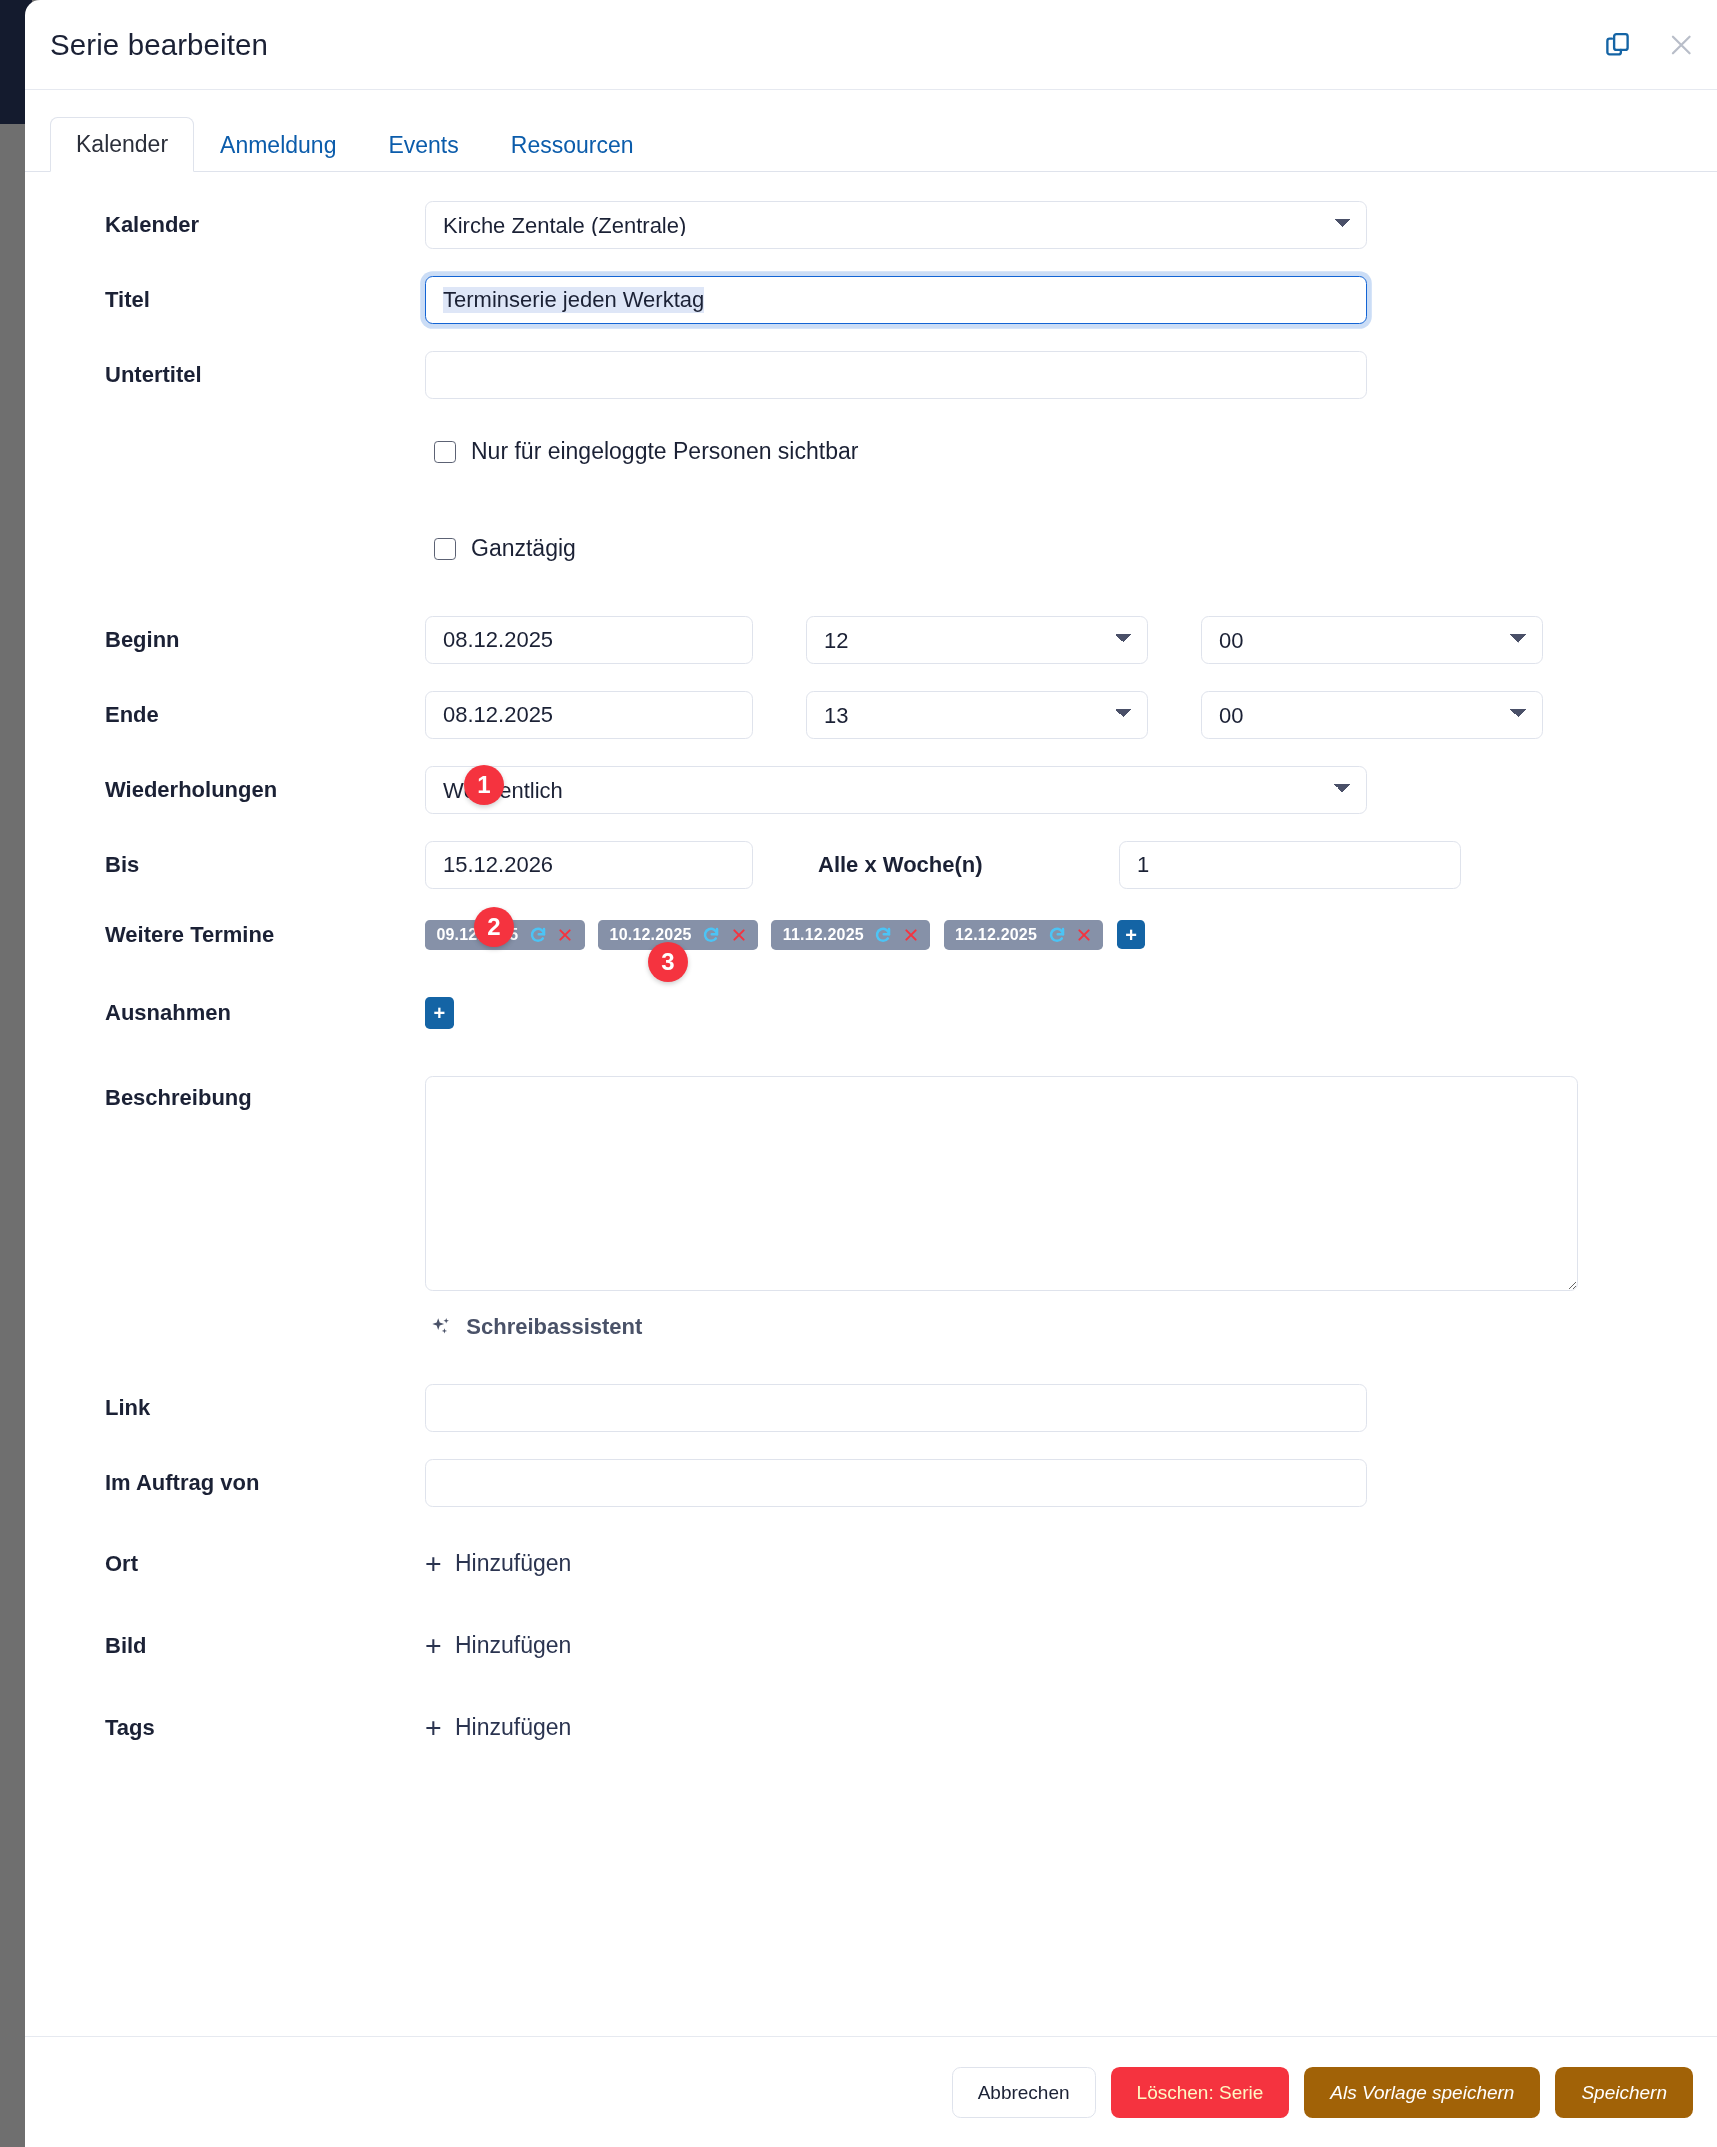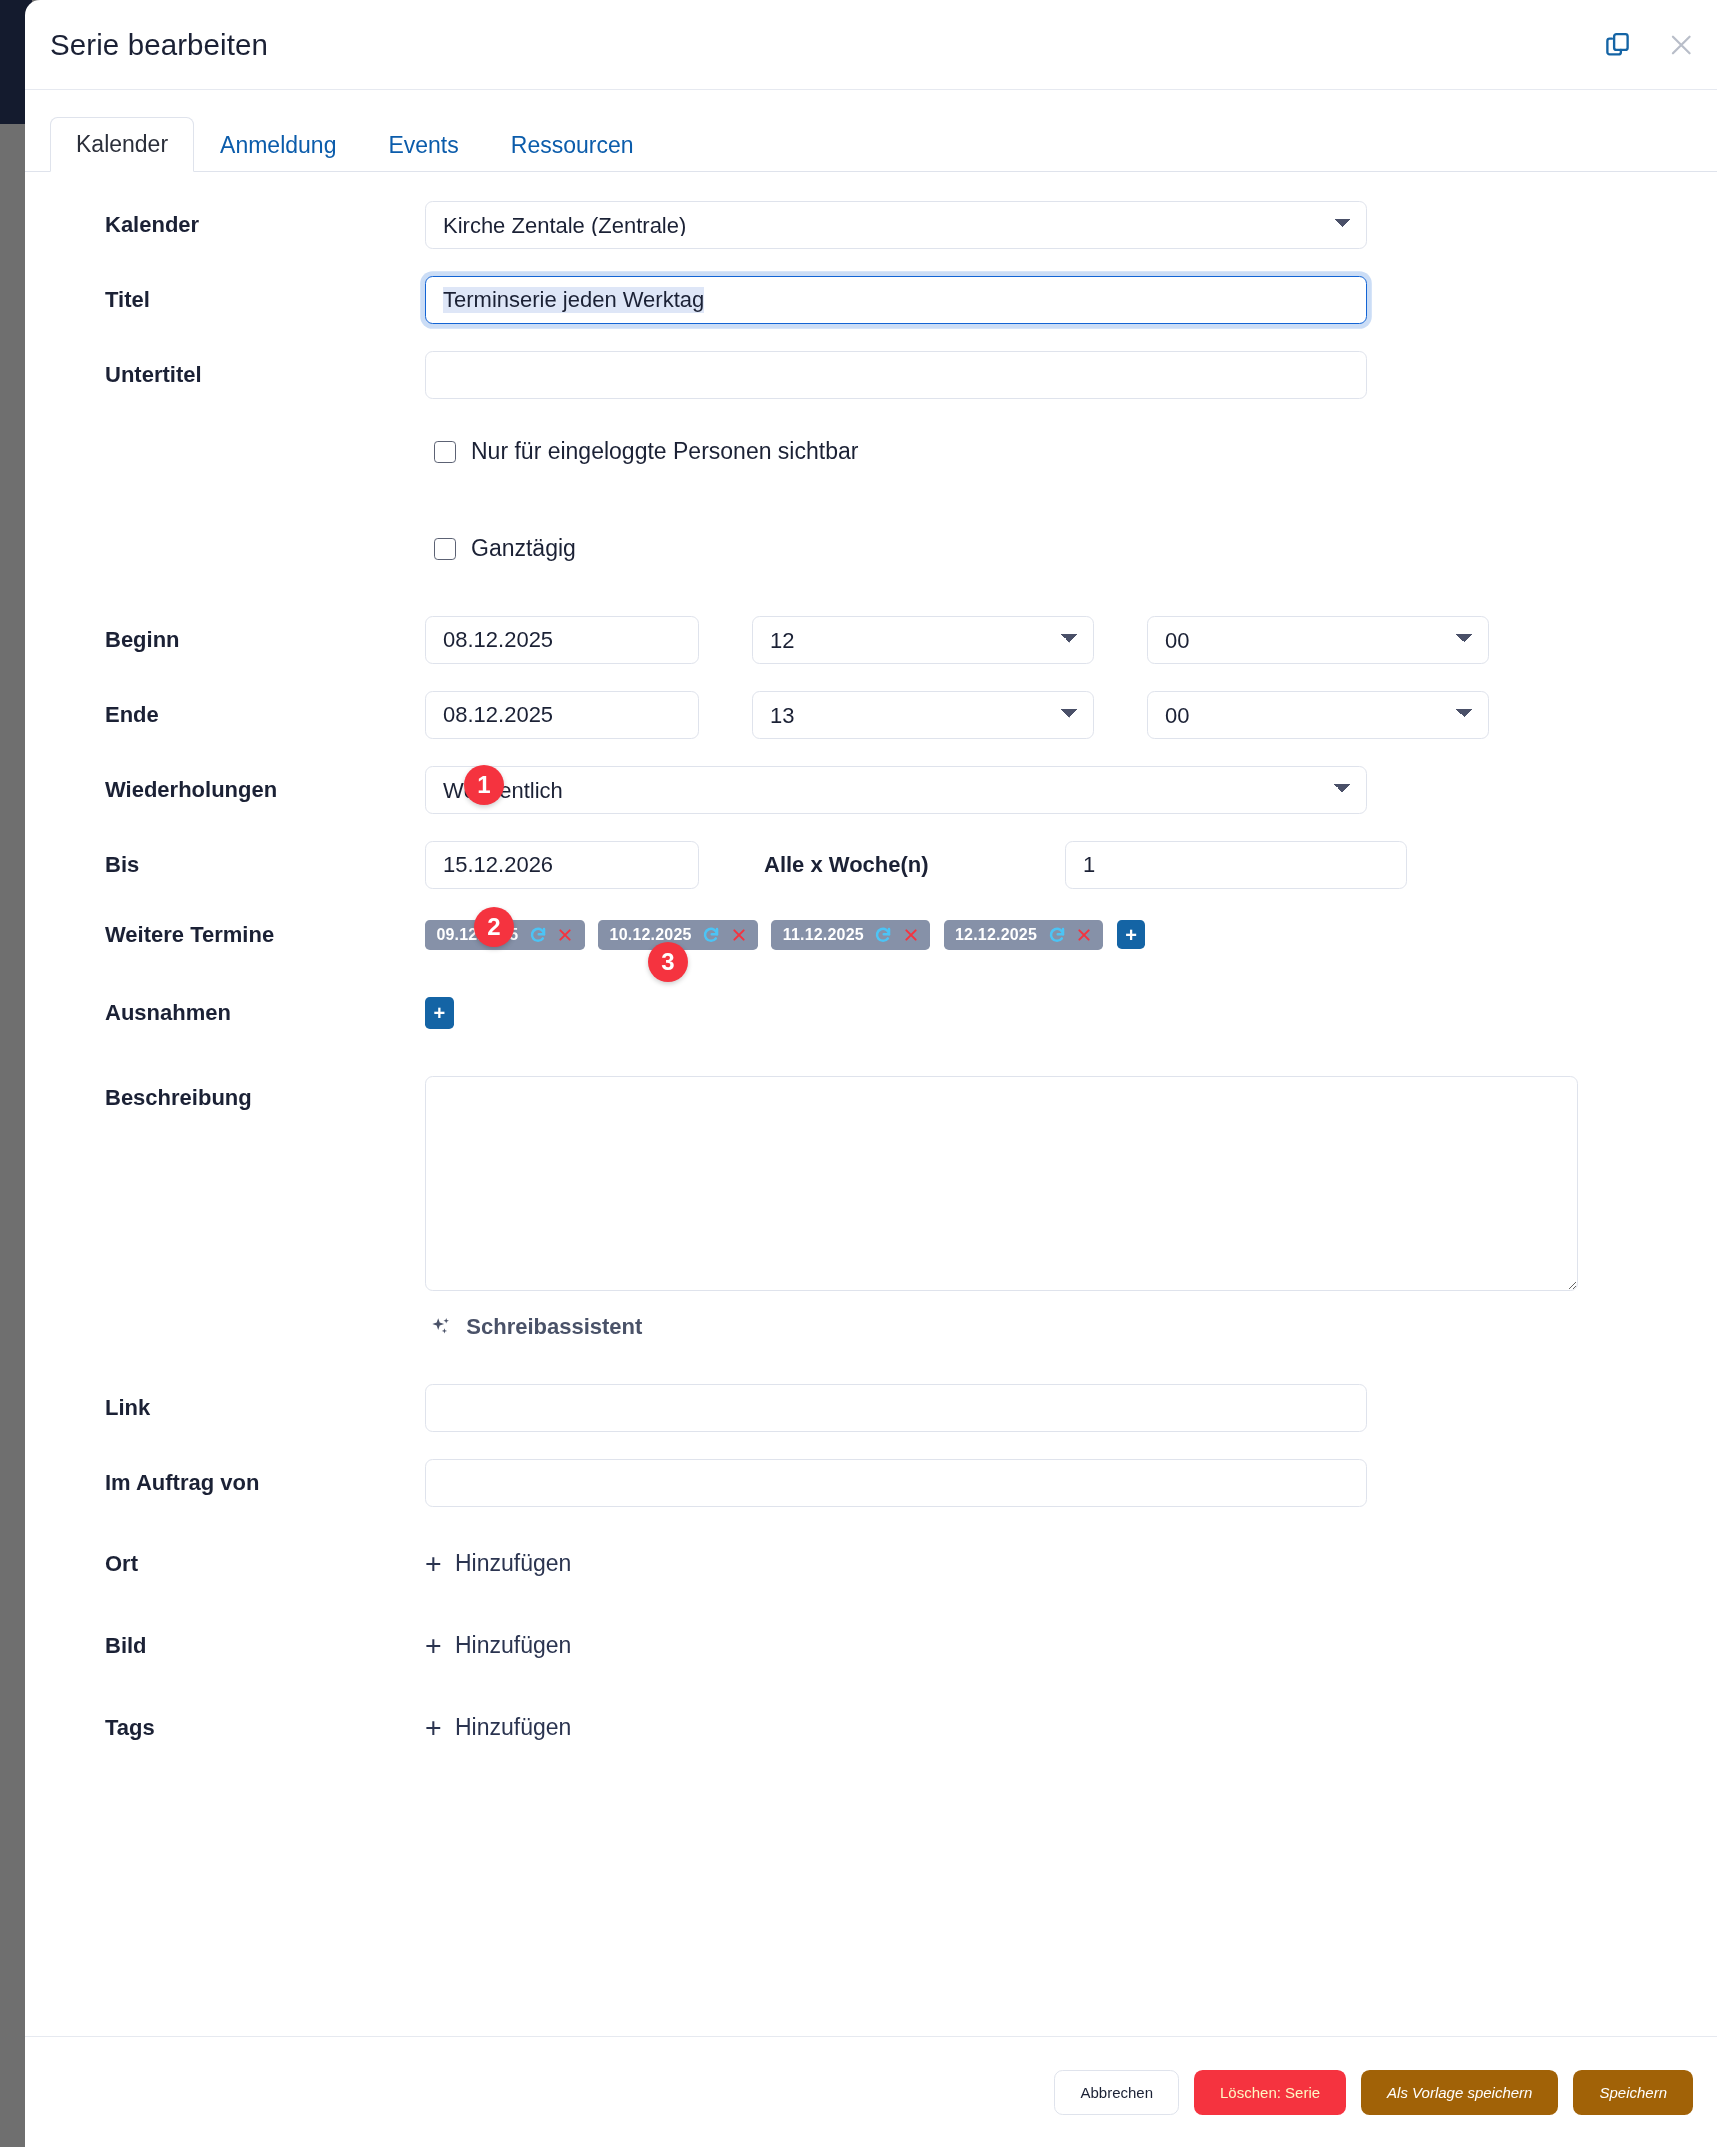--- a/index.html
+++ b/index.html
@@ -138,21 +138,21 @@
       linear-gradient(135deg, #4a5068 50%, transparent 50%);
     background-position:
       calc(100% - 23px) calc(50% - 1px),
       calc(100% - 15px) calc(50% - 1px);
     background-size: 8.6px 8.6px, 8.6px 8.6px;
     background-repeat: no-repeat;
     padding-right: 44px;
     cursor: pointer;
   }
   .w-full { width: 942px; }
-  .w-date { width: 274px; }
+  .w-date { width: 328px; }
   .w-time { width: 342px; }
   .w-num  { width: 342px; }
 
   .field-focus {
     border: 1.9px solid #1364d4 !important;
     box-shadow: 0 0 0 4.8px rgba(19,100,212,.22);
   }
   .sel-text { background: #dee6f7; }
 
   .chk-row { padding-left: 34px; }
@@ -257,21 +257,21 @@
     background: #fff;
     border-top: 1px solid #e6e9f0;
     display: flex;
     align-items: center;
     justify-content: flex-end;
     gap: 15px;
     padding-right: 25px;
   }
   .btn {
     font-family: "Liberation Sans", sans-serif;
-    font-size: 15px;
+    font-size: 19px;
     border-radius: 8.6px;
     padding: 13.3px 25px;
     border: 1px solid transparent;
     cursor: pointer;
     line-height: 1.15;
     white-space: nowrap;
   }
   .btn-outline { background: #fff; border-color: #dfe3ec; color: #1b2135; }
   .btn-danger  { background: #f5333f; color: #fef9c3; }
   .btn-primary { background: #a16207; color: #fff; font-style: italic; }

